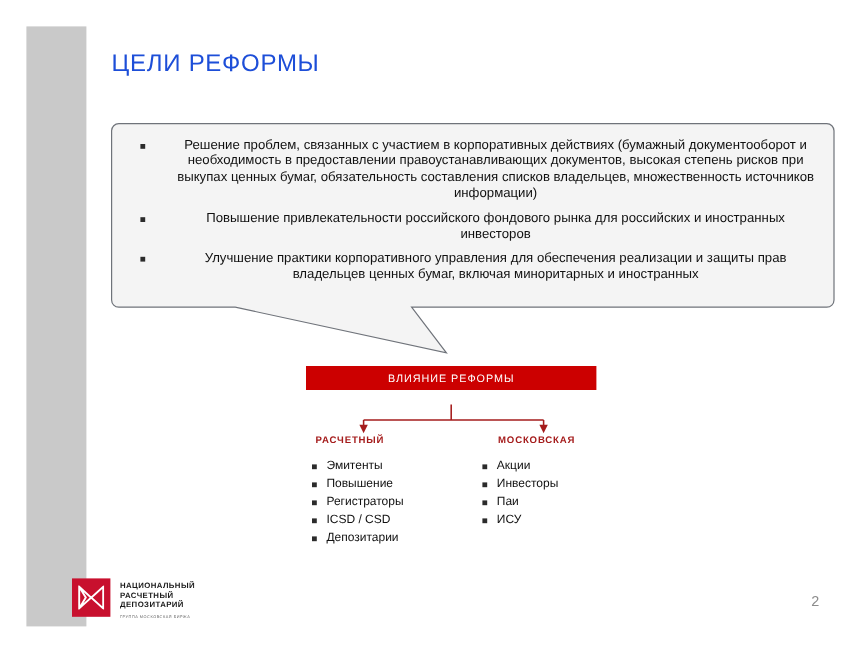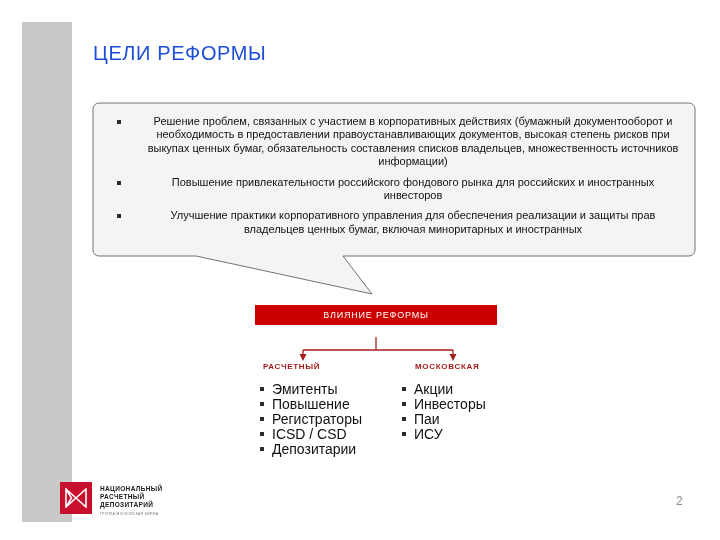--- a/index.html
+++ b/index.html
@@ -130,21 +130,21 @@
     list-style: none;
     margin: 0;
     padding: 0;
   }
   .item-list.participants { left: 258px; top: 383px; }
   .item-list.instruments  { left: 400px; top: 383px; }
   .item-list > li {
     position: relative;
     padding-left: 14px;
     margin-bottom: 3px;
-    font-size: 14px;
+    font-size: 10px;
     line-height: 12px;
     color: #111111;
     white-space: nowrap;
   }
   .item-list > li::before {
     content: "";
     position: absolute;
     left: 2px;
     top: 4px;
     width: 3.5px;

